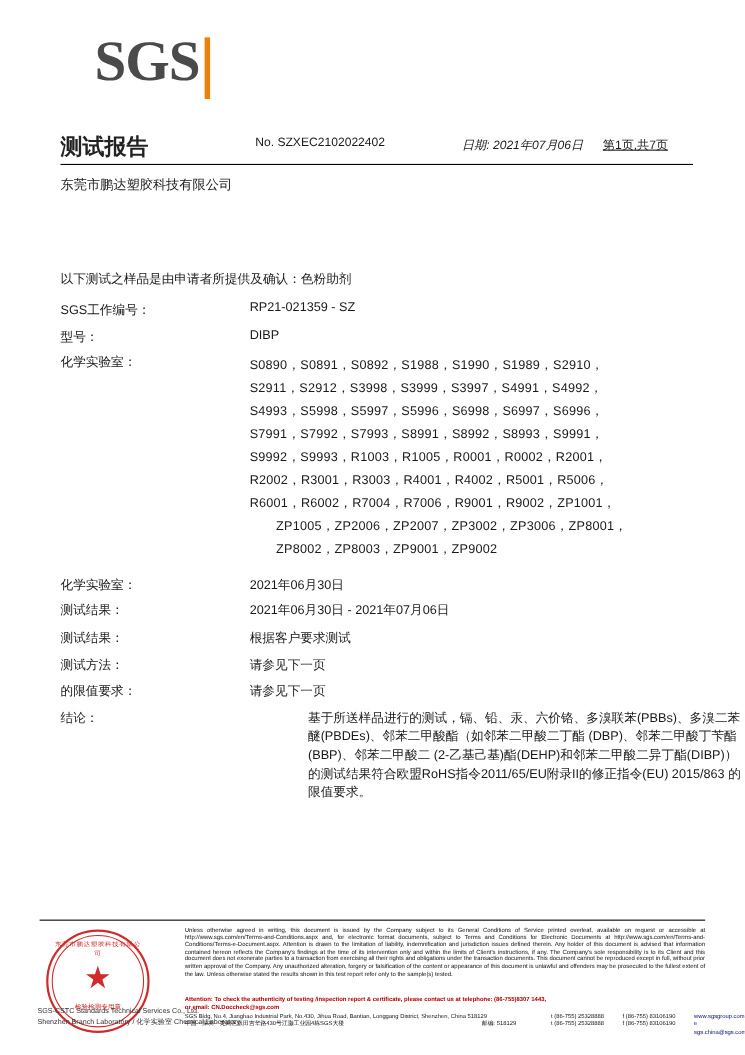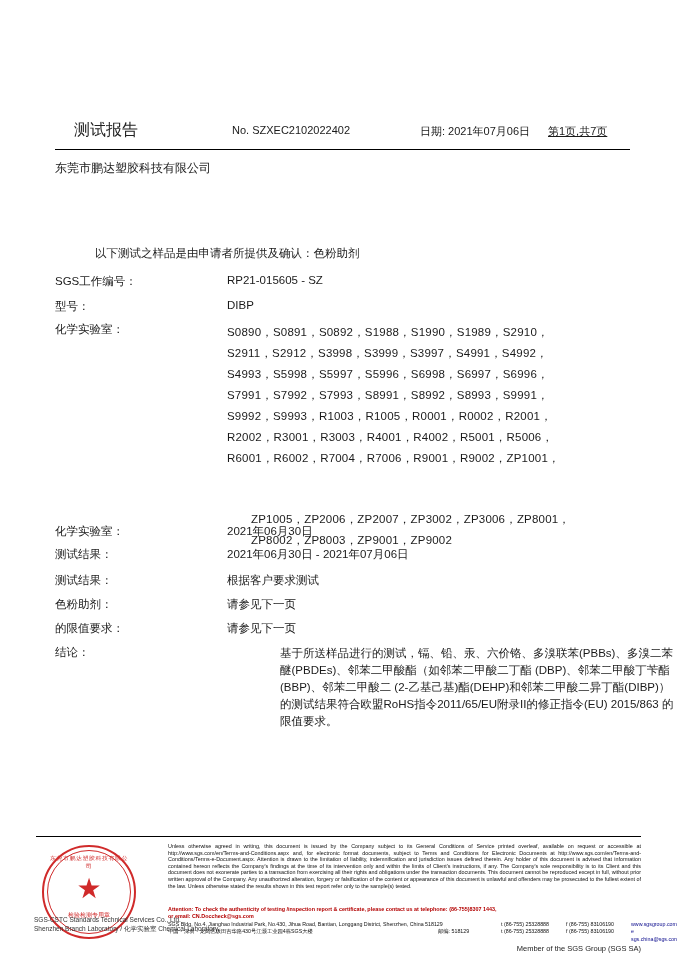--- a/index.html
+++ b/index.html
@@ -53,38 +53,38 @@
     position: absolute;
     top: 122px;
     left: 55px;
     width: 575px;
     height: 22px;
   }
   .report-title {
     position: absolute;
     left: 0;
     top: -2px;
-    font-size: 16px;
-    font-weight: normal;
+    font-size: 20px;
+    font-weight: bold;
     color: #222;
-    margin-left: 19px;
   }
   .report-no {
     position: absolute;
     left: 177px;
     top: 2px;
     font-size: 11px;
     color: #1a1a1a;
   }
   .report-date {
     position: absolute;
     left: 365px;
     top: 2px;
     font-size: 11px;
     color: #1a1a1a;
+    font-style: italic;
   }
   .report-page {
     position: absolute;
     left: 493px;
     top: 2px;
     font-size: 11px;
     color: #1a1a1a;
     text-decoration: underline;
   }
   .hr-top {
@@ -109,21 +109,20 @@
     left: 55px;
     font-size: 12px;
   }
 
   
   .sample-stmt {
     position: absolute;
     top: 246px;
     left: 55px;
     font-size: 11.5px;
-    margin-left: 40px;
   }
 
   
   .kv {
     position: absolute;
     left: 55px;
     width: 575px;
     font-size: 11.5px;
   }
   .kv .k {
@@ -137,21 +136,20 @@
     position: absolute;
     left: 172px;
     top: 0;
     width: 400px;
   }
   .kv .v-ind {
     position: absolute;
     left: 196px;
     top: 0;
     width: 380px;
-    margin-top: 40px;
   }
   .mono-ref {
     font-size: 11.5px;
     letter-spacing: 0.2px;
     line-height: 21px;
   }
   .concl {
     position: absolute;
     left: 225px;
     top: 0;
@@ -275,36 +273,40 @@
     text-align: right;
     font-size: 7.5px;
     color: #222;
   }
 </style>
 </head>
 <body>
 
 <div class="page">
 
+  <div class="logo-wrap">
+    <div class="logo-text">SGS</div>
+    <div class="logo-bar"></div>
+  </div>
 
   <div class="title-row">
     <div class="report-title">测试报告</div>
     <div class="report-no">No. SZXEC2102022402</div>
     <div class="report-date">日期: 2021年07月06日</div>
     <div class="report-page">第1页,共7页</div>
   </div>
   <div class="hr-top"></div>
 
   <div class="company-name">东莞市鹏达塑胶科技有限公司</div>
 
   <div class="sample-stmt">以下测试之样品是由申请者所提供及确认：色粉助剂</div>
 
   <div class="kv" style="top:274px;">
     <span class="k">SGS工作编号：</span>
-    <span class="v">RP21-015605 - SZ</span>
+    <span class="v">RP21-021359 - SZ</span>
   </div>
 
   <div class="kv" style="top:299px;">
     <span class="k">型号：</span>
     <span class="v">DIBP</span>
   </div>
 
   <div class="kv" style="top:322px;">
     <span class="k">化学实验室：</span>
     <span class="v mono-ref">S0890，S0891，S0892，S1988，S1990，S1989，S2910，</span>
@@ -343,21 +345,21 @@
     <span class="k">测试结果：</span>
     <span class="v">2021年06月30日 - 2021年07月06日</span>
   </div>
 
   <div class="kv" style="top:573px;">
     <span class="k">测试结果：</span>
     <span class="v">根据客户要求测试</span>
   </div>
 
   <div class="kv" style="top:597px;">
-    <span class="k">色粉助剂：</span>
+    <span class="k">测试方法：</span>
     <span class="v">请参见下一页</span>
   </div>
 
   <div class="kv" style="top:621px;">
     <span class="k">的限值要求：</span>
     <span class="v">请参见下一页</span>
   </div>
 
   <div class="kv" style="top:645px;">
     <span class="k">结论：</span>
@@ -392,15 +394,14 @@
     </div>
     <div class="row">
       <span>中国・深圳・龙岗区坂田吉华路430号江灏工业园4栋SGS大楼</span>
       <span style="position:absolute;left:270px;">邮编: 518129</span>
       <span style="position:absolute;left:333px;">t (86-755) 25328888</span>
       <span style="position:absolute;left:398px;">f (86-755) 83106190</span>
       <span class="blue" style="position:absolute;left:463px;">e sgs.china@sgs.com</span>
     </div>
   </div>
 
-  <div class="footer-member">Member of the SGS Group (SGS SA)</div>
 
 </div>
 
 </body></html>

